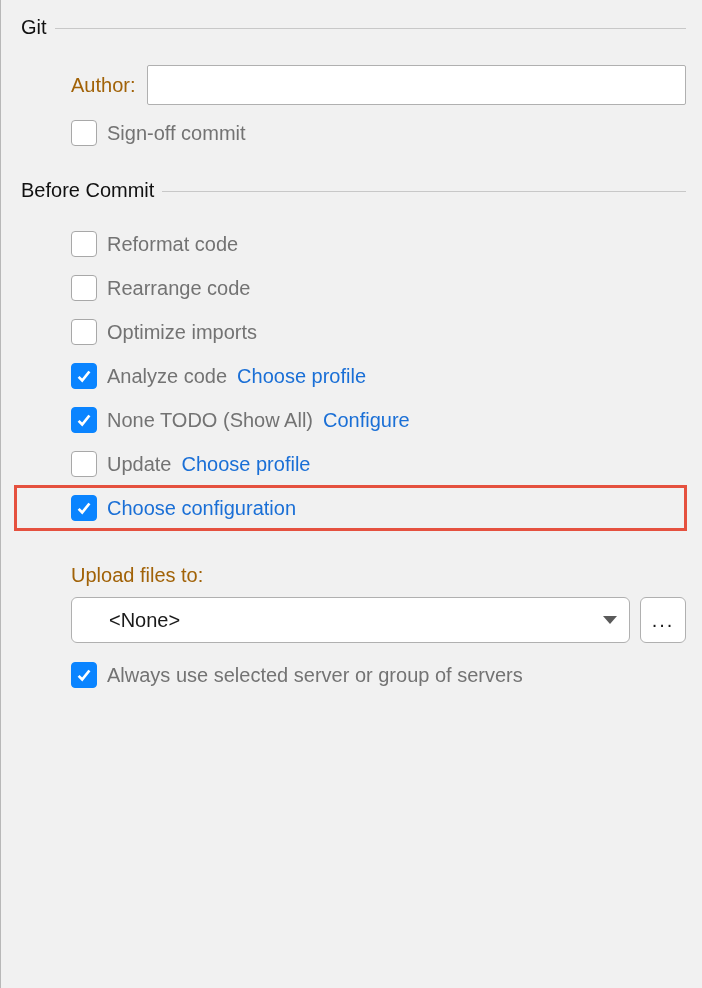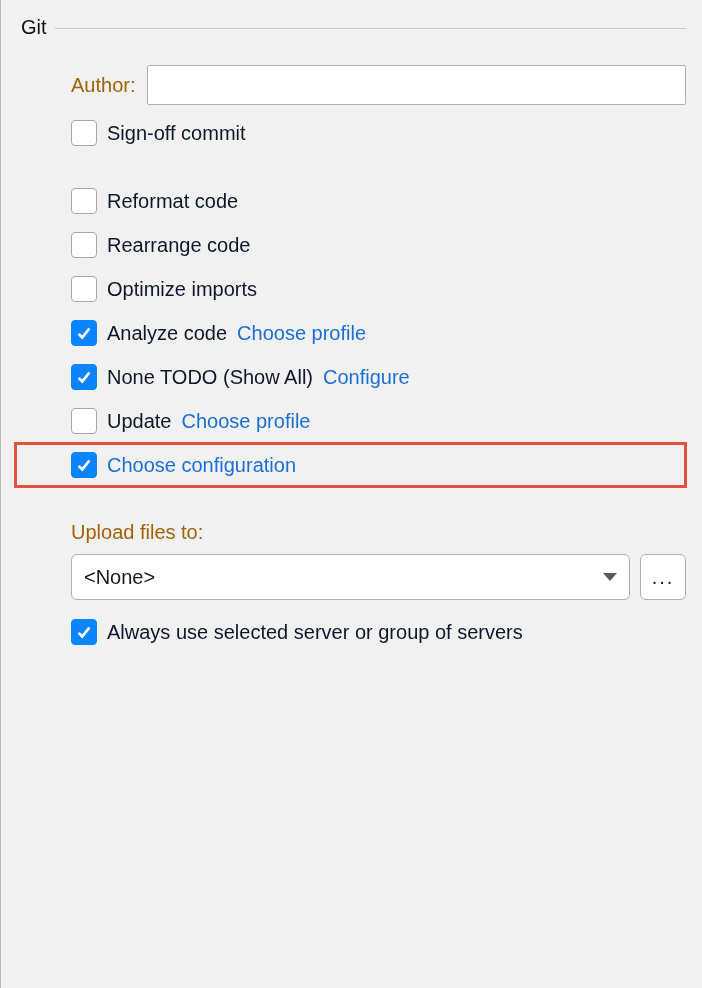--- a/index.html
+++ b/index.html
@@ -78,21 +78,21 @@
   }
   .checkbox svg {
     display: none;
     width: 18px;
     height: 18px;
     stroke: #fff;
     stroke-width: 3;
     fill: none;
   }
   .label {
-    color: #0f172a;
+    color: #737373;
     white-space: nowrap;
   }
   .link {
     color: #1a6fd6;
     cursor: pointer;
     white-space: nowrap;
   }
   .field-label {
     color: #a16207;
     white-space: nowrap;
@@ -119,20 +119,21 @@
     border-radius: 6px;
     background: #fff;
     display: flex;
     align-items: center;
     justify-content: space-between;
     padding: 0 12px;
     cursor: pointer;
   }
   .select-value {
     color: #1a1a1a;
+    margin-left: 25px;
   }
   .select-caret {
     width: 0; height: 0;
     border-left: 7px solid transparent;
     border-right: 7px solid transparent;
     border-top: 8px solid #5a5a5a;
   }
   .browse-btn {
     width: 46px;
     height: 46px;
@@ -168,20 +169,24 @@
 
     <div class="row">
       <span class="checkbox">
         
       </span>
       <span class="label">Sign-off commit</span>
     </div>
   </div>
 
   <div class="section">
+    <div class="section-header">
+      <span class="section-title">Before Commit</span>
+      <div class="section-line"></div>
+    </div>
     <div id="before-items">
         <div class="row">
           <span class="checkbox"></span>
           <span class="label">Reformat code</span>
         </div>
         <div class="row">
           <span class="checkbox"></span>
           <span class="label">Rearrange code</span>
         </div>
         <div class="row">

